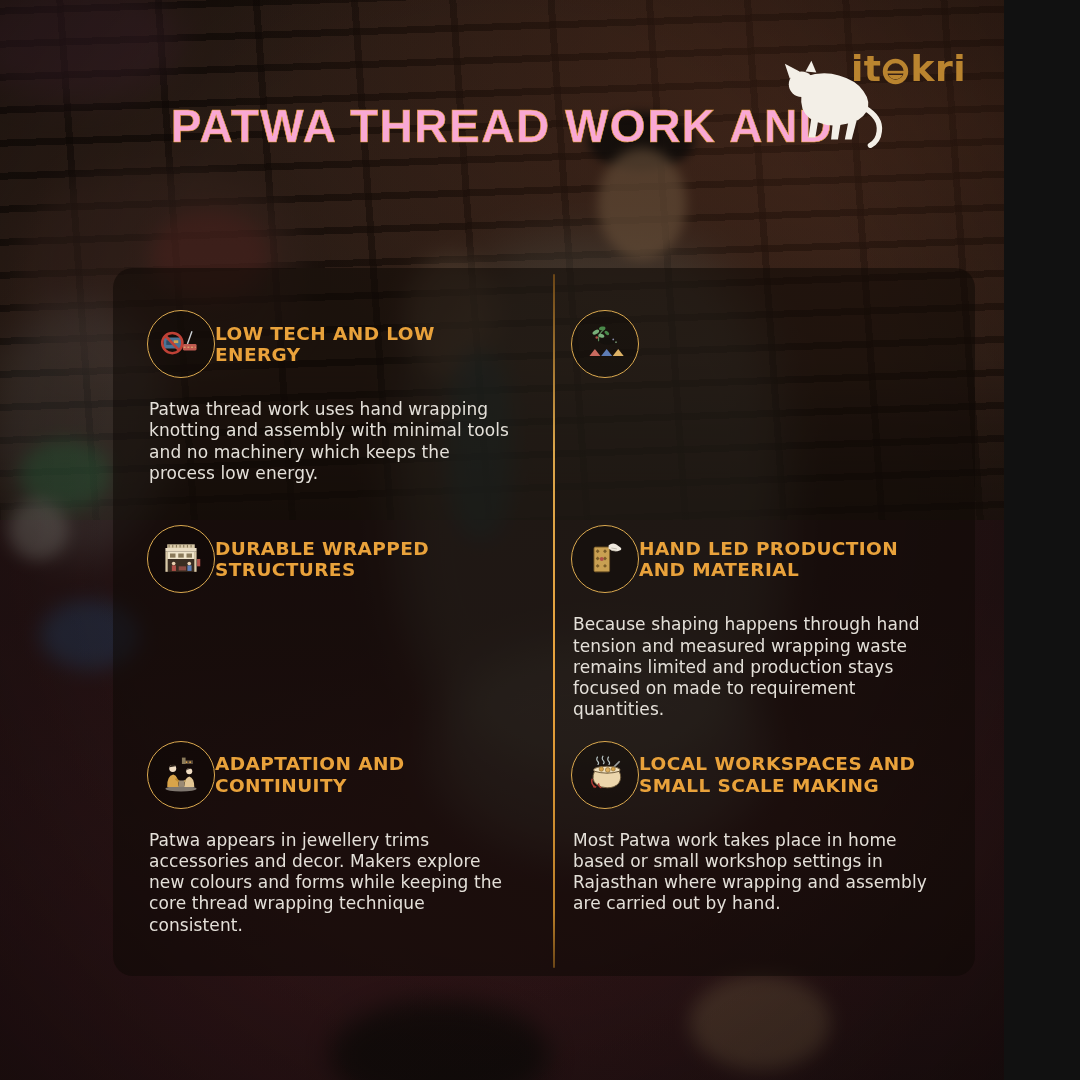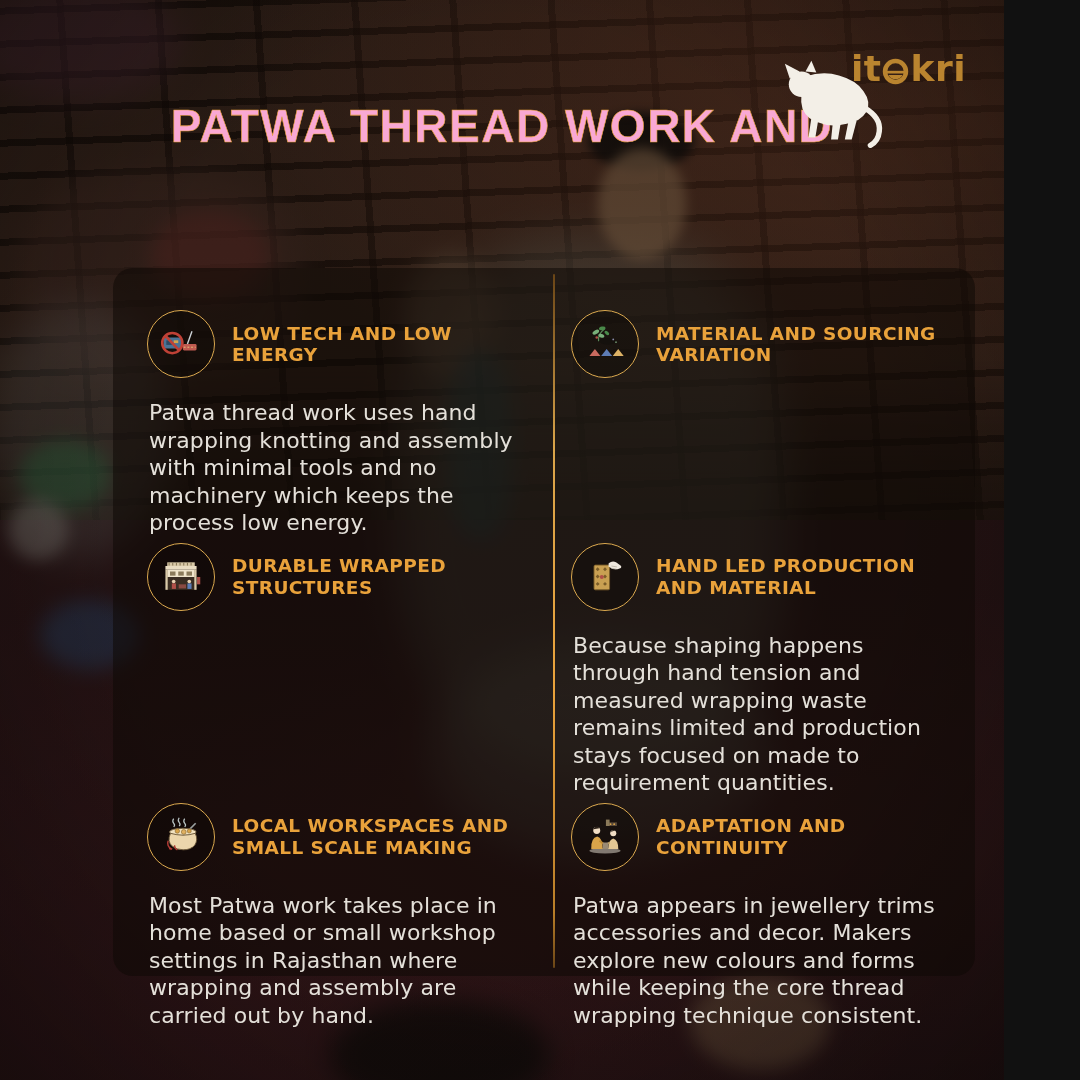--- a/index.html
+++ b/index.html
@@ -69,32 +69,32 @@
     background:rgba(14,9,6,.55);border-radius:20px;z-index:2;
     display:grid;grid-template-columns:1fr 1fr;grid-template-rows:repeat(3,1fr);
     column-gap:52px;row-gap:6px;padding:42px 32px 26px 34px;box-sizing:border-box;
   }
   .divider{
     position:absolute;top:6px;bottom:8px;left:calc(50% + 9px);width:2px;
     background:linear-gradient(#6a4516, #D9A44A 25%, #E9A23B 60%, #b97e28 92%, #6a4516);
     border-radius:1px;
   }
   .section{min-width:0;}
-  .sec-head{display:flex;align-items:center;gap:17px;}
+  .sec-head{display:flex;align-items:center;}
   .icon-circle{
     flex:0 0 auto;width:66px;height:66px;border-radius:50%;
     border:1.5px solid #DBA94F;background:rgba(8,5,3,.35);
     display:flex;align-items:center;justify-content:center;
   }
   .sec-title{
     margin:0;color:#E9A23B;font-weight:bold;font-size:18.5px;line-height:1.16;
     letter-spacing:.4px;max-width:292px;
   }
   .sec-body{
-    margin:21px 4px 0 2px;color:#E4E0D9;font-size:22px;line-height:1.25;
+    margin:21px 4px 0 2px;color:#E4E0D9;font-size:17px;line-height:1.25;
     letter-spacing:.1px;
   }
 </style>
 </head>
 <body>
 
 <div class="canvas">
 
   <div class="bg-layer brick-wall"></div>
   <div class="bg-layer carpet"></div>
@@ -175,21 +175,20 @@
             <ellipse cx="26" cy="12" rx="3" ry="1.7" fill="#4a8a4a" transform="rotate(40 26 12)"></ellipse>
             <circle cx="15" cy="17" r="1.4" fill="#b05048"></circle>
             <ellipse cx="27" cy="21" rx="9" ry="3.6" fill="#15110d"></ellipse>
             <circle cx="33" cy="19" r="1" fill="#8a8aa8"></circle>
             <circle cx="36" cy="22" r="1" fill="#6a8a6a"></circle>
             <path d="M7 37 L13 29.5 L19 37 Z" fill="#c96a5f"></path>
             <path d="M19.8 37 L25.8 29.5 L31.8 37 Z" fill="#5d7cb5"></path>
             <path d="M32.4 37 L38.4 29.5 L44.4 37 Z" fill="#ddb266"></path>
           </svg>
         </div>
-        <h3 class="sec-title">MATERIAL AND SOURCING VARIATION</h3>
       </div>
     </div>
 
     <div class="section">
       <div class="sec-head">
         <div class="icon-circle">
           <svg width="44" height="44" viewBox="0 0 48 48">
             <rect x="9" y="8" width="30" height="4" fill="#d9c9a8"></rect>
             <path d="M11 8.5 v3 M15 8.5 v3 M19 8.5 v3 M23 8.5 v3 M27 8.5 v3 M31 8.5 v3 M35 8.5 v3" stroke="#7a6a4a" stroke-width="1"></path>
             <rect x="7" y="12" width="34" height="4" fill="#e9dcc2"></rect>
@@ -232,40 +231,20 @@
         </div>
         <h3 class="sec-title">HAND LED PRODUCTION AND MATERIAL</h3>
       </div>
       <p class="sec-body">Because shaping happens through hand tension and measured wrapping waste remains limited and production stays focused on made to requirement quantities.</p>
     </div>
 
     <div class="section">
       <div class="sec-head">
         <div class="icon-circle">
           <svg width="44" height="44" viewBox="0 0 48 48">
-            <path d="M16 4 q-2 3 0 5 q2 2 0 4 M22 3 q-2 3 0 5 q2 2 0 4 M28 4 q-2 3 0 5 q2 2 0 4" stroke="#b8c4c4" stroke-width="1.3" fill="none"></path>
-            <line x1="40" y1="9" x2="32" y2="17" stroke="#9aa0a0" stroke-width="1.8"></line>
-            <ellipse cx="26" cy="18.5" rx="14.5" ry="4" fill="#f2e2c0" stroke="#6a5638" stroke-width="1"></ellipse>
-            <circle cx="20" cy="17.5" r="2.4" fill="#d9a44a" stroke="#8a6a30" stroke-width=".7"></circle>
-            <circle cx="27" cy="18.5" r="2.6" fill="#e0b060" stroke="#8a6a30" stroke-width=".7"></circle>
-            <circle cx="33" cy="17.5" r="2.2" fill="#d9a44a" stroke="#8a6a30" stroke-width=".7"></circle>
-            <path d="M12.5 20 q-4 9 2 14 q5 4 12 4 q8 0 12.5 -5 q4 -6 .5 -13 q-13 4 -27 0 z" fill="#ecd6ac" stroke="#6a5638" stroke-width="1"></path>
-            <path d="M10 28 a7 7 0 0 0 3.5 9 l-1 .8 m1 -.8 l-2.6 -.3" stroke="#b23b35" stroke-width="1.6" fill="none"></path>
-            <path d="M17 33 a5 5 0 0 0 3 5" stroke="#b23b35" stroke-width="1.4" fill="none"></path>
-          </svg>
-        </div>
-        <h3 class="sec-title">LOCAL WORKSPACES AND SMALL SCALE MAKING</h3>
-      </div>
-      <p class="sec-body">Most Patwa work takes place in home based or small workshop settings in Rajasthan where wrapping and assembly are carried out by hand.</p>
-    </div>
-
-    <div class="section">
-      <div class="sec-head">
-        <div class="icon-circle">
-          <svg width="44" height="44" viewBox="0 0 48 48">
             <ellipse cx="24" cy="39" rx="17" ry="3" fill="#d8d2c4" opacity=".55"></ellipse>
             <rect x="28" y="8" width="9" height="4" fill="#5a4a3a"></rect>
             <circle cx="30" cy="10" r="1" fill="#d9a44a"></circle>
             <circle cx="34" cy="10" r="1" fill="#d9a44a"></circle>
             <rect x="25" y="5" width="4" height="7" fill="#8a7a5a"></rect>
             <circle cx="15" cy="17" r="3.8" fill="#f0ddc4"></circle>
             <path d="M11.5 15.5 q1 -3.5 5 -3 l1.5 2" fill="#2a2018"></path>
             <path d="M9 37 q-.5 -12 6.5 -13.5 q6 1.5 6 13.5 z" fill="#d9a44a"></path>
             <path d="M18 28 l5 4" stroke="#c08a30" stroke-width="2" fill="none"></path>
             <circle cx="33" cy="20" r="3.3" fill="#f0ddc4"></circle>
@@ -273,14 +252,34 @@
             <path d="M27.5 37 q0 -10 5.5 -11.5 q5.5 1.5 5.5 11.5 z" fill="#e3c693"></path>
             <path d="M29 30 l-4.5 3" stroke="#c0a060" stroke-width="2" fill="none"></path>
             <rect x="21.5" y="30" width="6" height="7" fill="#9a8a74"></rect>
           </svg>
         </div>
         <h3 class="sec-title">ADAPTATION AND CONTINUITY</h3>
       </div>
       <p class="sec-body">Patwa appears in jewellery trims accessories and decor. Makers explore new colours and forms while keeping the core thread wrapping technique consistent.</p>
     </div>
 
+    <div class="section">
+      <div class="sec-head">
+        <div class="icon-circle">
+          <svg width="44" height="44" viewBox="0 0 48 48">
+            <path d="M16 4 q-2 3 0 5 q2 2 0 4 M22 3 q-2 3 0 5 q2 2 0 4 M28 4 q-2 3 0 5 q2 2 0 4" stroke="#b8c4c4" stroke-width="1.3" fill="none"></path>
+            <line x1="40" y1="9" x2="32" y2="17" stroke="#9aa0a0" stroke-width="1.8"></line>
+            <ellipse cx="26" cy="18.5" rx="14.5" ry="4" fill="#f2e2c0" stroke="#6a5638" stroke-width="1"></ellipse>
+            <circle cx="20" cy="17.5" r="2.4" fill="#d9a44a" stroke="#8a6a30" stroke-width=".7"></circle>
+            <circle cx="27" cy="18.5" r="2.6" fill="#e0b060" stroke="#8a6a30" stroke-width=".7"></circle>
+            <circle cx="33" cy="17.5" r="2.2" fill="#d9a44a" stroke="#8a6a30" stroke-width=".7"></circle>
+            <path d="M12.5 20 q-4 9 2 14 q5 4 12 4 q8 0 12.5 -5 q4 -6 .5 -13 q-13 4 -27 0 z" fill="#ecd6ac" stroke="#6a5638" stroke-width="1"></path>
+            <path d="M10 28 a7 7 0 0 0 3.5 9 l-1 .8 m1 -.8 l-2.6 -.3" stroke="#b23b35" stroke-width="1.6" fill="none"></path>
+            <path d="M17 33 a5 5 0 0 0 3 5" stroke="#b23b35" stroke-width="1.4" fill="none"></path>
+          </svg>
+        </div>
+        <h3 class="sec-title">LOCAL WORKSPACES AND SMALL SCALE MAKING</h3>
+      </div>
+      <p class="sec-body">Most Patwa work takes place in home based or small workshop settings in Rajasthan where wrapping and assembly are carried out by hand.</p>
+    </div>
+
   </div>
 </div>
 
 </body></html>

